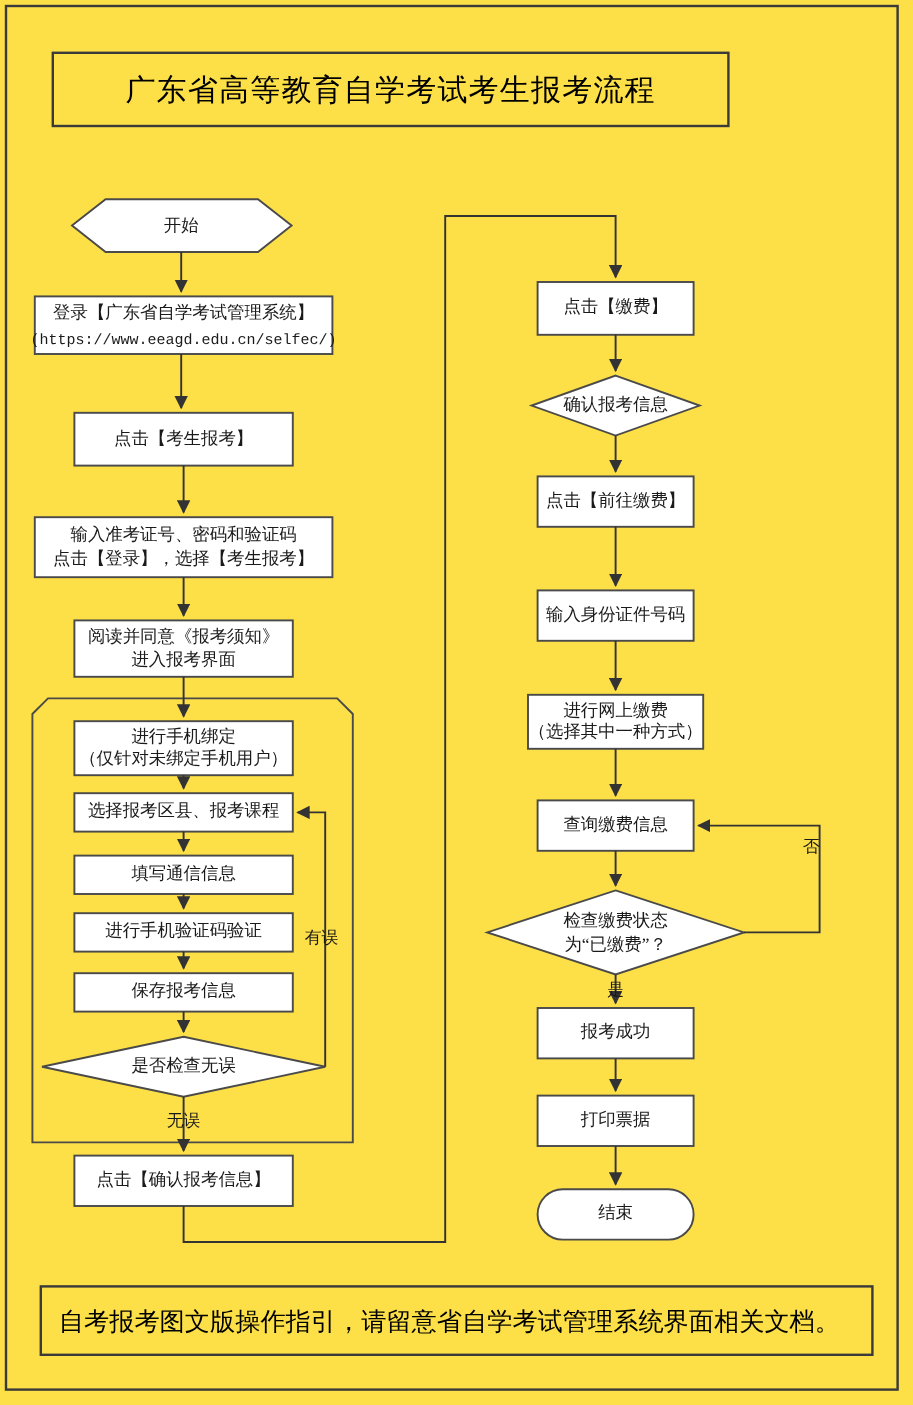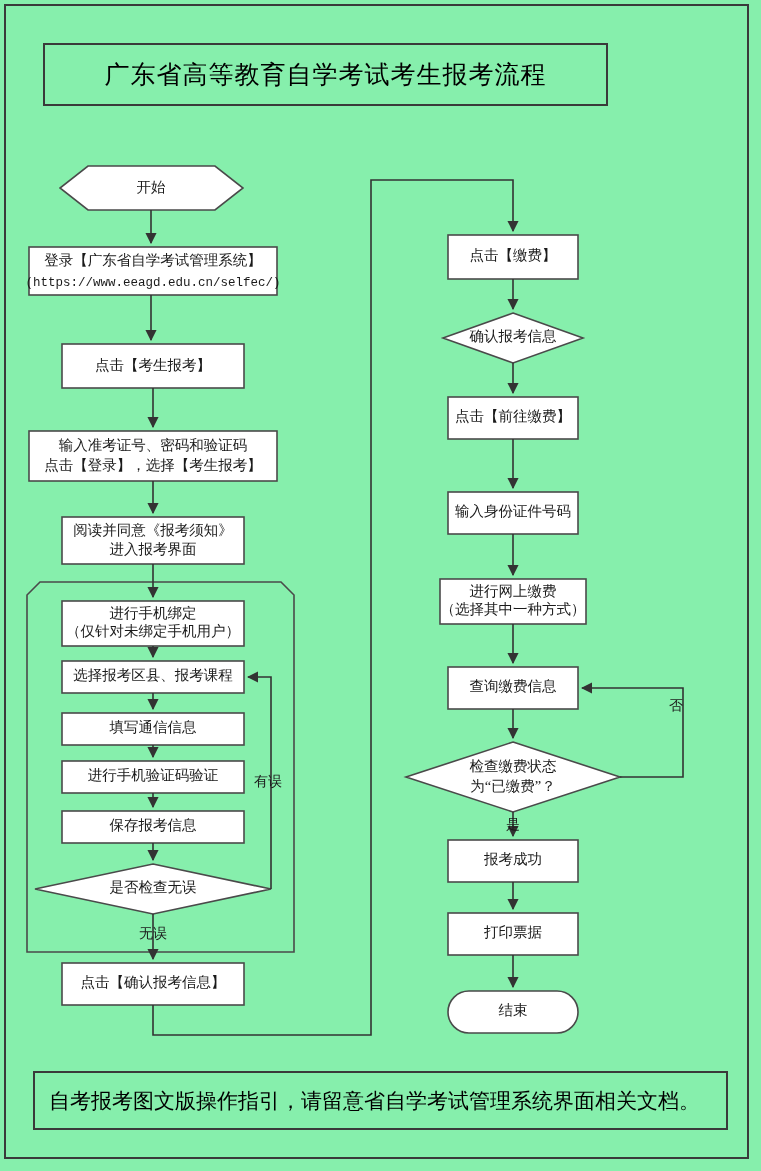--- a/index.html
+++ b/index.html
@@ -7,21 +7,21 @@
     padding: 0;
     background: #ffffff;
   }
   body {
     font-family: "Liberation Serif", "DejaVu Serif", serif;
   }
   #page {
     position: relative;
     width: 761px;
     height: 1171px;
-    background: #86efac;
+    background: #fde047;
     overflow: hidden;
   }
   #page-border {
     position: absolute;
     left: 4px;
     top: 4px;
     width: 745px;
     height: 1155px;
     border: 2px solid #3a3a3a;
     box-sizing: border-box;

